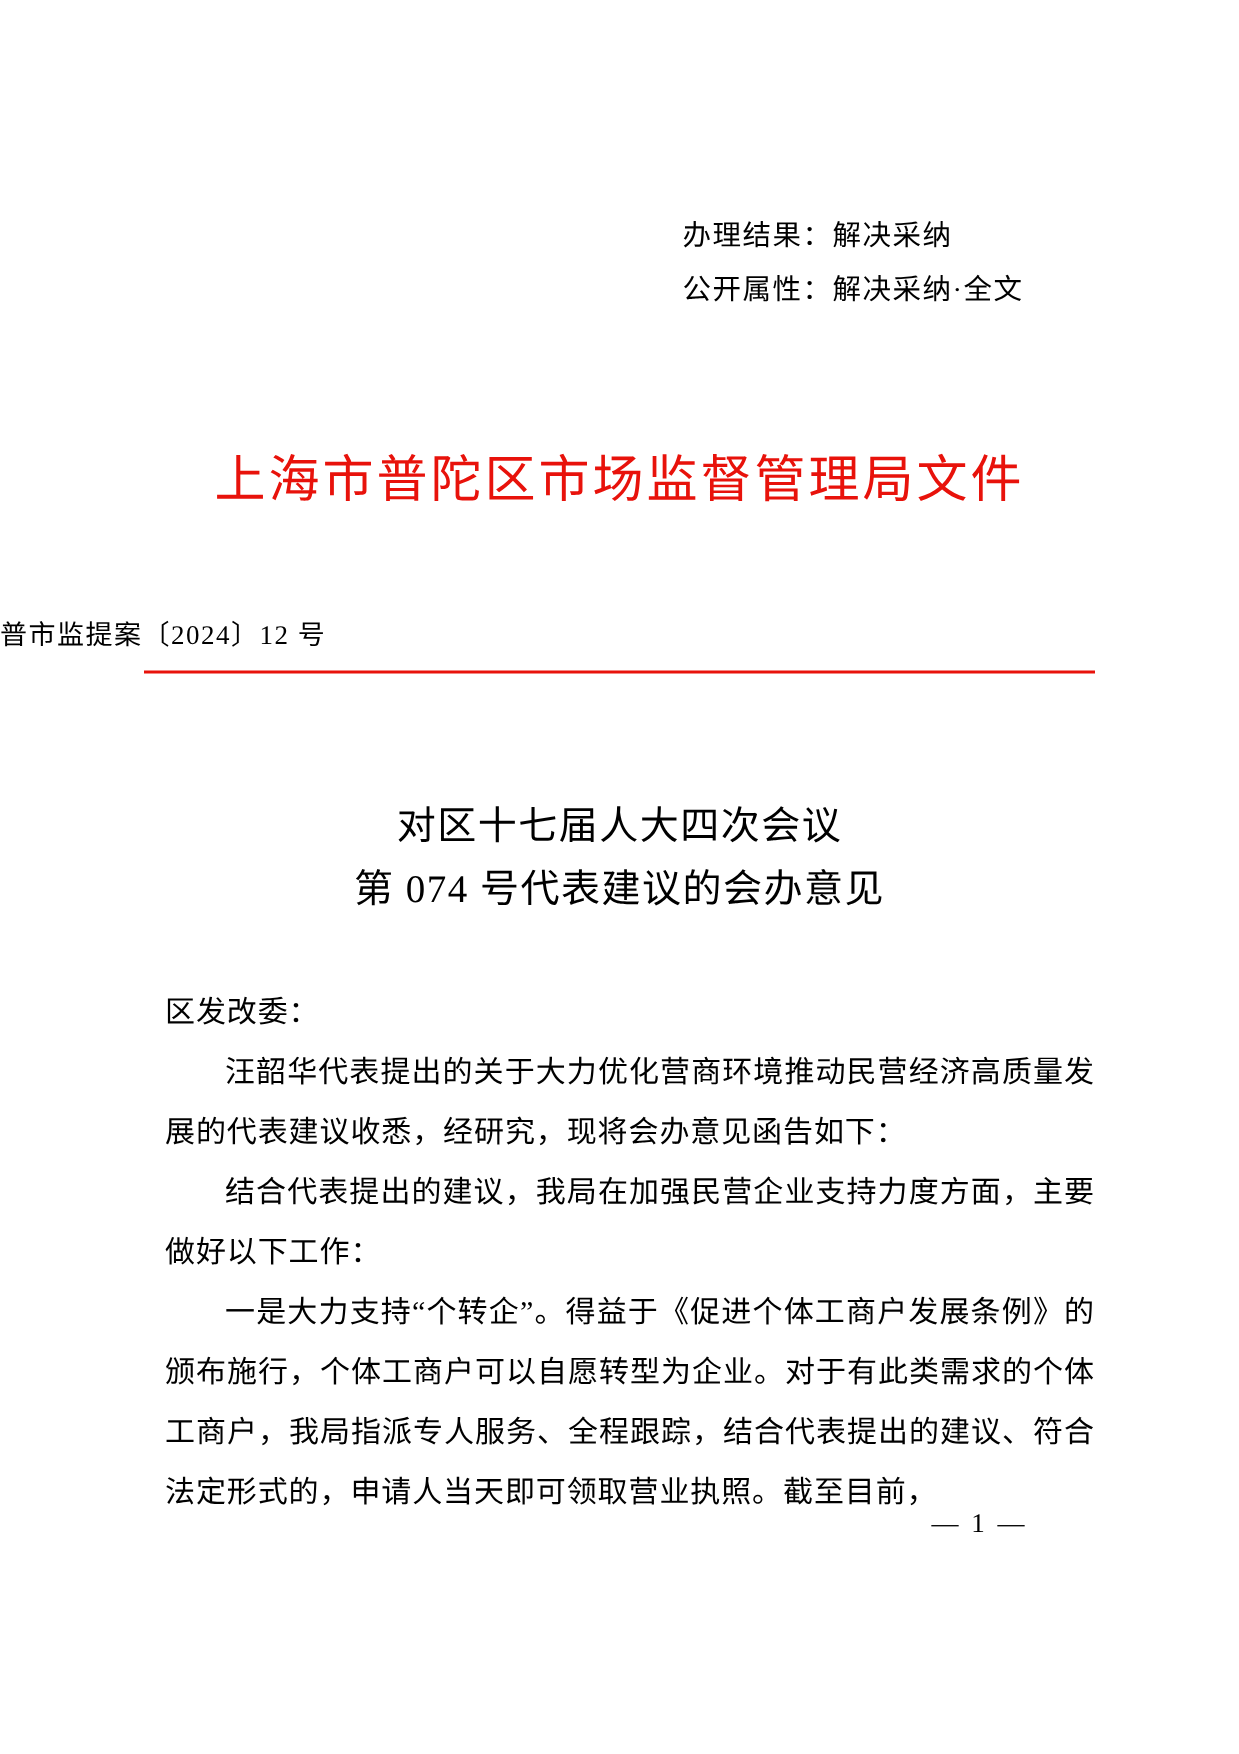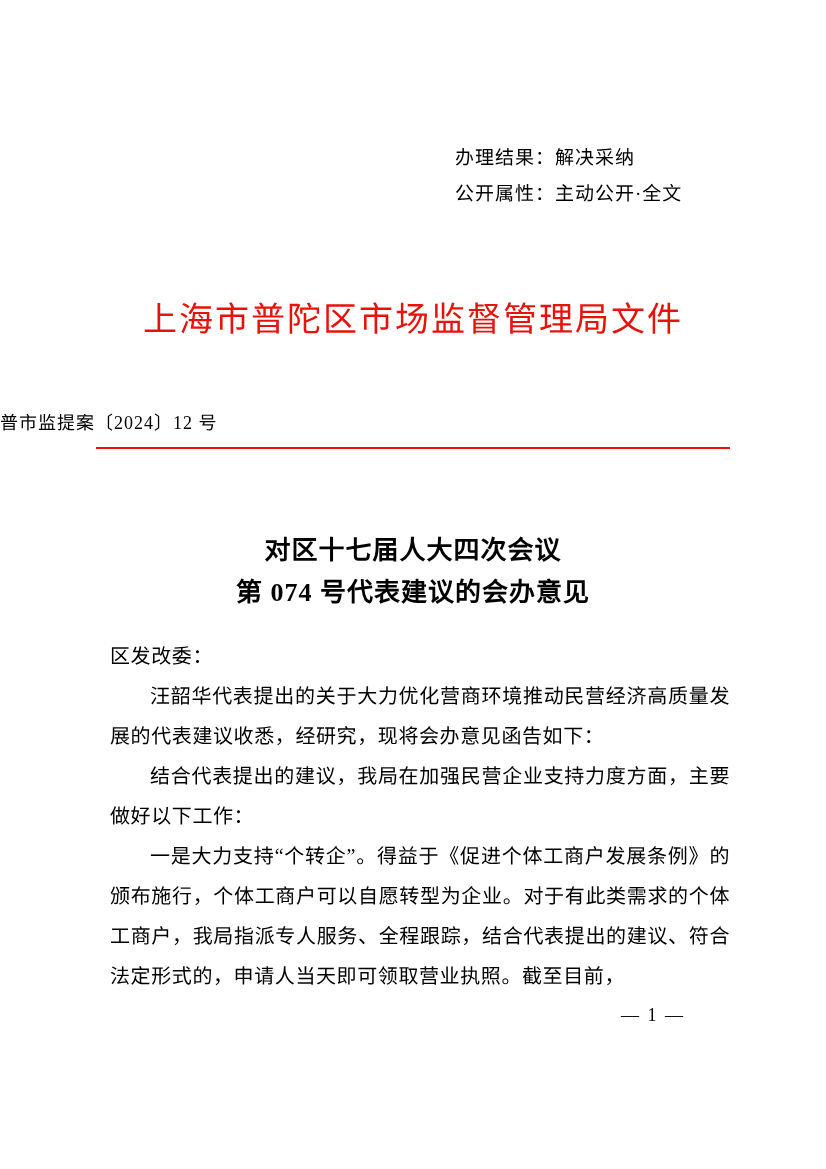--- a/index.html
+++ b/index.html
@@ -74,29 +74,29 @@
   }
 
   
   .main-heading {
     position: absolute;
     top: 530px;
     left: 0;
     width: 826px;
     text-align: center;
     font-size: 26px;
-    font-weight: bold;
+    font-weight: normal;
     line-height: 42px;
     letter-spacing: 1px;
   }
 
   
   .body-text {
     position: absolute;
-    top: 636px;
+    top: 655px;
     left: 110px;
     width: 620px;
     font-size: 20px;
     line-height: 40px;
     letter-spacing: 0.6px;
     text-align: justify;
     text-justify: inter-ideograph;
   }
   .body-text p {
     margin: 0;
@@ -126,21 +126,21 @@
 </head>
 <body>
 
 <div class="page">
 
   <div class="meta-block">
     <div class="meta-row">
       <span class="meta-label">办理结果：</span><span class="meta-value">解决采纳</span>
     </div>
     <div class="meta-row">
-      <span class="meta-label">公开属性：</span><span class="meta-value">主动公开·全文</span>
+      <span class="meta-label">公开属性：</span><span class="meta-value">解决采纳·全文</span>
     </div>
   </div>
 
   <div class="doc-title">上海市普陀区市场监督管理局文件</div>
 
   <div class="doc-number">普市监提案〔2024〕12 号</div>
 
   <div class="red-rule"></div>
 
   <div class="main-heading">

